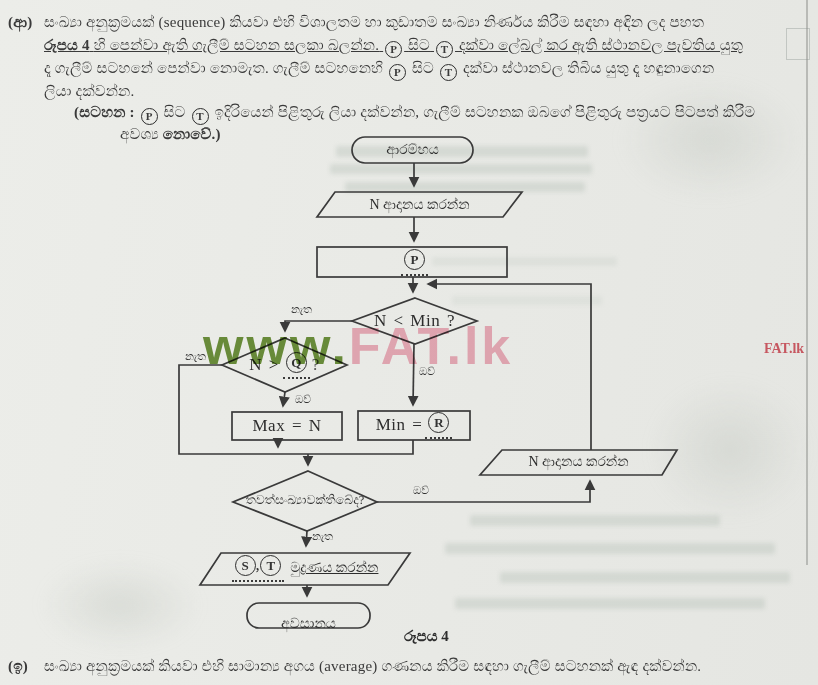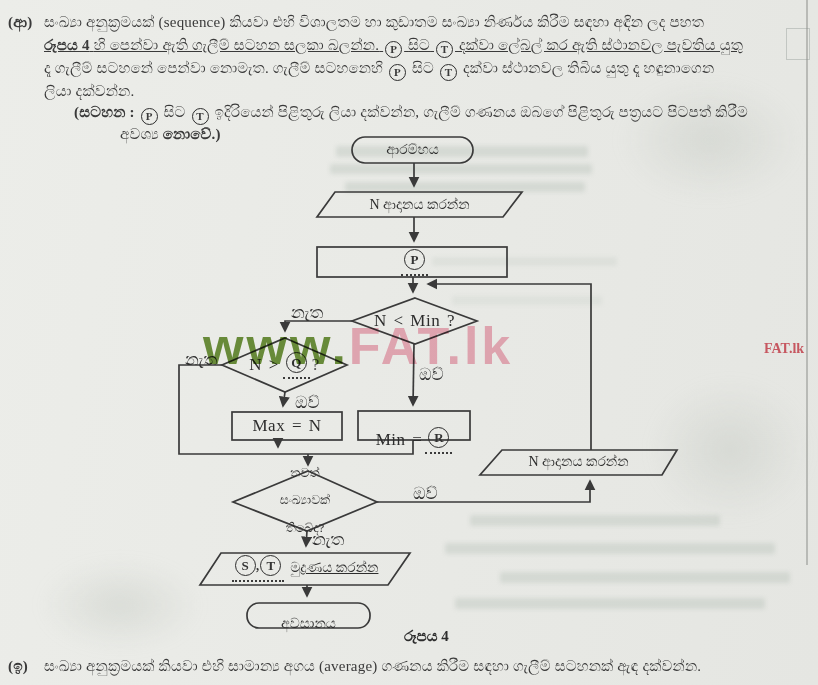--- a/index.html
+++ b/index.html
@@ -9,21 +9,21 @@
     font-family:"Liberation Serif",serif;color:#333;
   }
   .abs{position:absolute;}
   .nowrap{white-space:nowrap;}
   .center{display:flex;align-items:center;justify-content:center;text-align:center;}
   .para-text{font-size:15px;color:#3a3a3a;letter-spacing:.2px;line-height:20px;}
   .bold{font-weight:bold;}
   .flow-en{font-family:"Liberation Serif",serif;font-size:17px;color:#2d2d2d;letter-spacing:.5px;word-spacing:2px;}
   .flow-si{font-size:14px;color:#2d2d2d;}
   .flow-si-sm{font-size:12.5px;color:#2d2d2d;line-height:1.4;}
-  .edge-lbl{font-size:17px;color:#2d2d2d;}
+  .edge-lbl{font-size:11px;color:#2d2d2d;}
   .circ{box-sizing:border-box;display:inline-flex;align-items:center;justify-content:center;
         width:21px;height:21px;border:1.6px solid #2d2d2d;border-radius:50%;
         font-family:"Liberation Serif",serif;font-weight:700;font-size:13px;line-height:1;}
   .circ.sm{width:17px;height:17px;border-width:1.4px;font-size:11px;margin:0 2px;vertical-align:-3px;}
   .dotted{display:inline-block;border-bottom:2px dotted #3a3a3a;padding:1px 3px 4px;line-height:1;}
   .ghost{position:absolute;background:rgba(168,182,172,.30);filter:blur(2px);border-radius:2px;}
   .blotch{position:absolute;border-radius:50%;filter:blur(8px);background:radial-gradient(closest-side,rgba(186,192,184,.35),rgba(186,192,184,0));}
   .wm-large{position:absolute;left:203px;top:320px;font-family:"Liberation Sans",sans-serif;
             font-weight:bold;font-size:52px;letter-spacing:3px;line-height:1;
             mix-blend-mode:multiply;opacity:.8;pointer-events:none;}
@@ -96,26 +96,26 @@
 <div class="abs center flow-en nowrap" style="left:352px;top:300px;width:125px;height:42px;">N &lt; Min ?</div>
 
 <div class="abs center nowrap" style="left:222px;top:340px;width:125px;height:50px;">
   <span class="flow-en">N &gt;</span>
   <span class="dotted" style="margin-left:4px;"><span class="circ">Q</span></span>
   <span class="flow-en" style="margin-left:2px;color:#555;">?</span>
 </div>
 
 <div class="abs center flow-en nowrap" style="left:232px;top:412px;width:110px;height:28px;">Max = N</div>
 
-<div class="abs center nowrap" style="left:358px;top:410px;width:112px;height:30px;margin-top:15px;">
+<div class="abs center nowrap" style="left:358px;top:410px;width:112px;height:30px;">
   <span class="flow-en">Min =</span>
   <span class="dotted" style="margin-left:3px;"><span class="circ">R</span></span>
 </div>
 
-<div class="abs center flow-si-sm" style="left:233px;top:474px;width:144px;height:54px;flex-direction:column;gap:10px;">
+<div class="abs center flow-si-sm" style="left:233px;top:474px;width:144px;height:54px;flex-direction:row;">
   <span>තවත්</span>
   <span>සංඛ්‍යාවක්</span>
   <span>තිබේද?</span>
 </div>
 
 <div class="abs center flow-si nowrap" style="left:480px;top:449px;width:197px;height:26px;">N ආදානය කරන්න</div>
 
 <div class="abs center nowrap" style="left:200px;top:552px;width:210px;height:32px;">
   <span class="dotted"><span class="circ">S</span><span class="flow-en">,</span><span class="circ">T</span></span>
   <span class="flow-si" style="margin-left:6px;text-decoration:underline;">මුද්‍රණය කරන්න</span>
@@ -148,21 +148,21 @@
   <span>සිට</span>
   <span class="circ sm">T</span>
   <span>දක්වා ස්ථානවල තිබිය යුතු දෑ හඳුනාගෙන</span>
 </div>
 <div class="abs para-text nowrap" style="left:44px;top:81px;">ලියා දක්වන්න.</div>
 <div class="abs para-text nowrap" style="left:74px;top:102px;">
   <span class="bold">(සටහන :</span>
   <span class="circ sm">P</span>
   <span>සිට</span>
   <span class="circ sm">T</span>
-  <span>ඉදිරියෙන් පිළිතුරු ලියා දක්වන්න, ගැලීම් ගණනය ඔබගේ පිළිතුරු පත්‍රයට පිටපත් කිරීම</span>
+  <span>ඉදිරියෙන් පිළිතුරු ලියා දක්වන්න, ගැලීම් සටහනක ඔබගේ පිළිතුරු පත්‍රයට පිටපත් කිරීම</span>
 </div>
 <div class="abs para-text nowrap" style="left:120px;top:124px;">
   <span>අවශ්‍ය</span>
   <span class="bold">නොවේ.)</span>
 </div>
 
 <div class="abs para-text bold nowrap" style="left:8px;top:656px;">(ඉ)</div>
 <div class="abs para-text nowrap" style="left:44px;top:656px;">සංඛ්‍යා අනුක්‍රමයක් කියවා එහි සාමාන්‍ය අගය (average) ගණනය කිරීම සඳහා ගැලීම් සටහනක් ඇඳ දක්වන්න.</div>
 
 <div class="wm-large nowrap"><span class="wm-www">www.</span><span class="wm-fat">FAT.lk</span></div>

